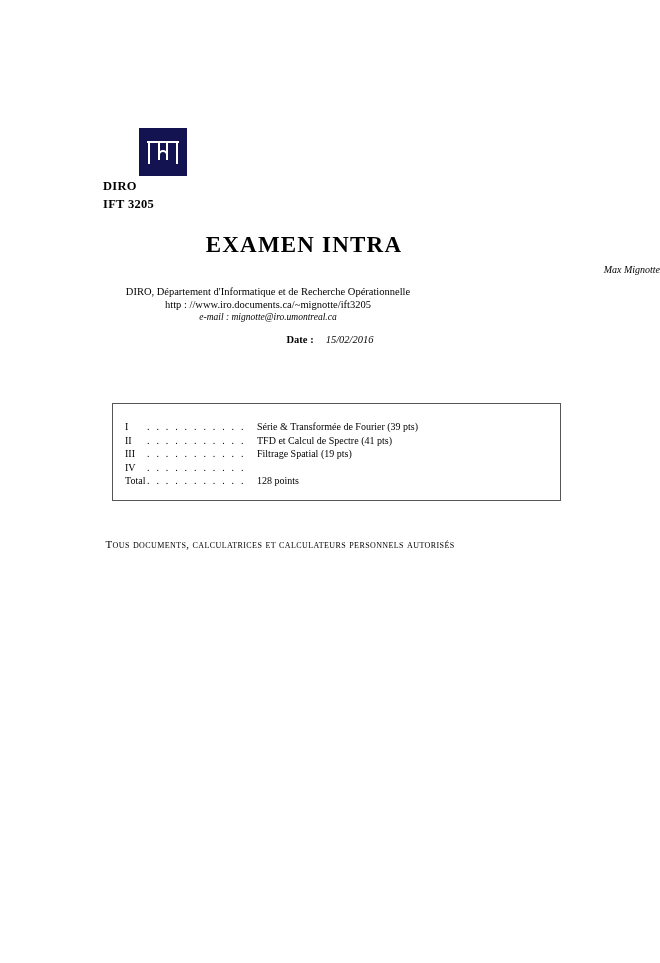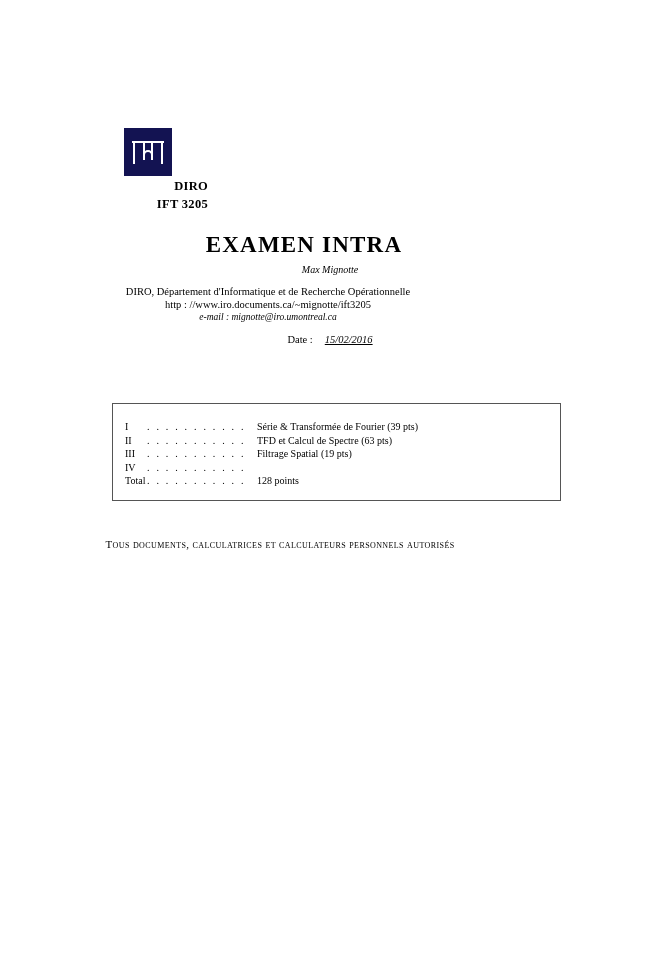--- a/index.html
+++ b/index.html
@@ -19,24 +19,24 @@
   .page {
     position: absolute;
     left: 0; top: 0;
     width: 660px;
     height: 963px;
   }
 
   
   .logo-block {
     position: absolute;
-    left: 88px;
+    left: 103px;
     top: 128px;
     width: 120px;
-    text-align: right;
+    text-align: left;
   }
   .logo-mark {
     width: 48px;
     height: 48px;
     background: #131352;
     margin: 0 auto;
     position: relative;
   }
   .logo-mark .bar-top {
     position: absolute;
@@ -85,21 +85,21 @@
     text-align: center;
     font-size: 23px;
     font-weight: bold;
     letter-spacing: 1.2px;
   }
   .author {
     position: absolute;
     left: 0;
     top: 264px;
     width: 660px;
-    text-align: center;
+    text-align: right;
     font-size: 10px;
     font-style: italic;
   }
   .affiliation {
     position: absolute;
     left: 0;
     top: 286px;
     width: 536px;
     text-align: center;
     font-size: 10.5px;
@@ -115,26 +115,25 @@
   }
   .date-line {
     position: absolute;
     left: 0;
     top: 334px;
     width: 660px;
     text-align: center;
     font-size: 10.5px;
   }
   .date-line .date-label {
-    font-weight: normal;
+    font-weight: bold;
   }
   .date-line .date-value {
     font-style: italic;
     margin-left: 12px;
-    text-decoration: underline;
   }
 
   
   .summary-box {
     position: absolute;
     left: 112px;
     top: 403px;
     width: 449px;
     height: 98px;
     border: 1px solid #555555;
@@ -217,21 +216,21 @@
   <div class="summary-box">
     <div class="summary-inner">
       <div class="summary-row">
         <span class="num">I</span>
         <span class="dots">. . . . . . . . . . . . . . . . . . . .</span>
         <span class="desc">Série &amp; Transformée de Fourier (39 pts)</span>
       </div>
       <div class="summary-row">
         <span class="num">II</span>
         <span class="dots">. . . . . . . . . . . . . . . . . .</span>
-        <span class="desc">TFD et Calcul de Spectre (63 pts)</span>
+        <span class="desc">TFD et Calcul de Spectre (41 pts)</span>
       </div>
       <div class="summary-row">
         <span class="num">III</span>
         <span class="dots">. . . . . . . . . . . . . . . . .</span>
         <span class="desc">Filtrage Spatial (19 pts)</span>
       </div>
       <div class="summary-row">
         <span class="num">IV</span>
         <span class="dots">. . . . . . . . . . . . . . . . .</span>
       </div>

